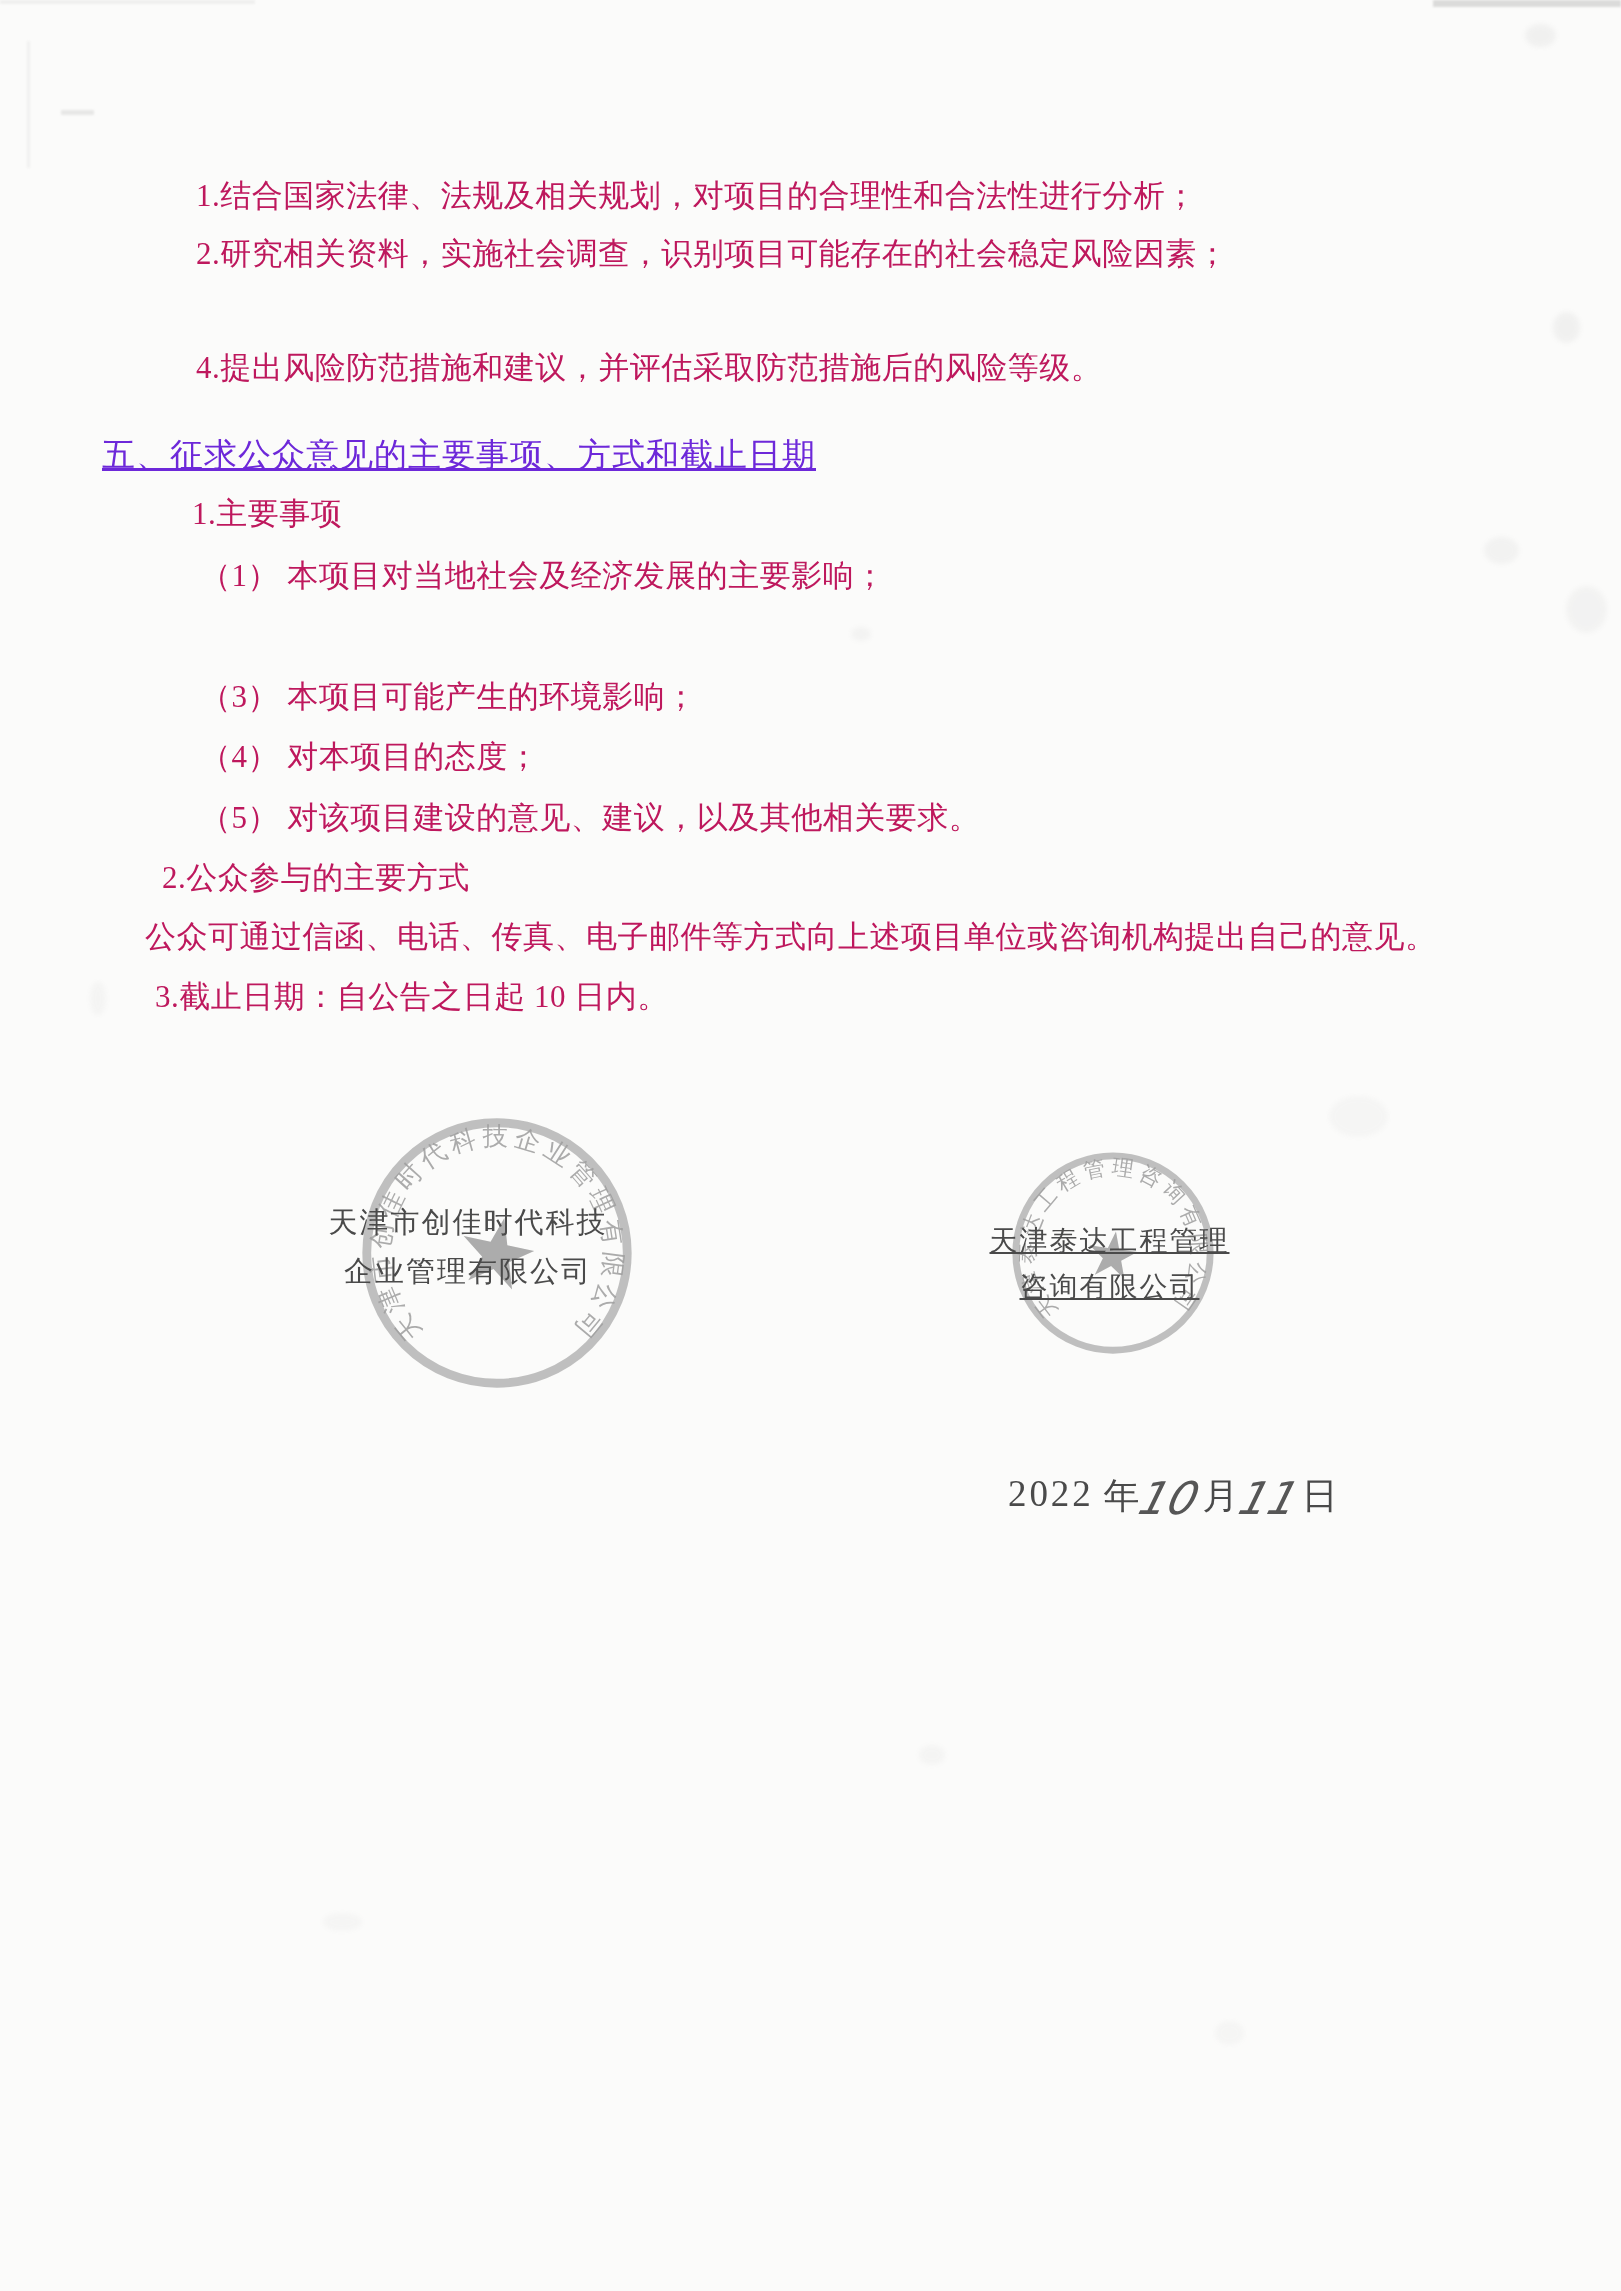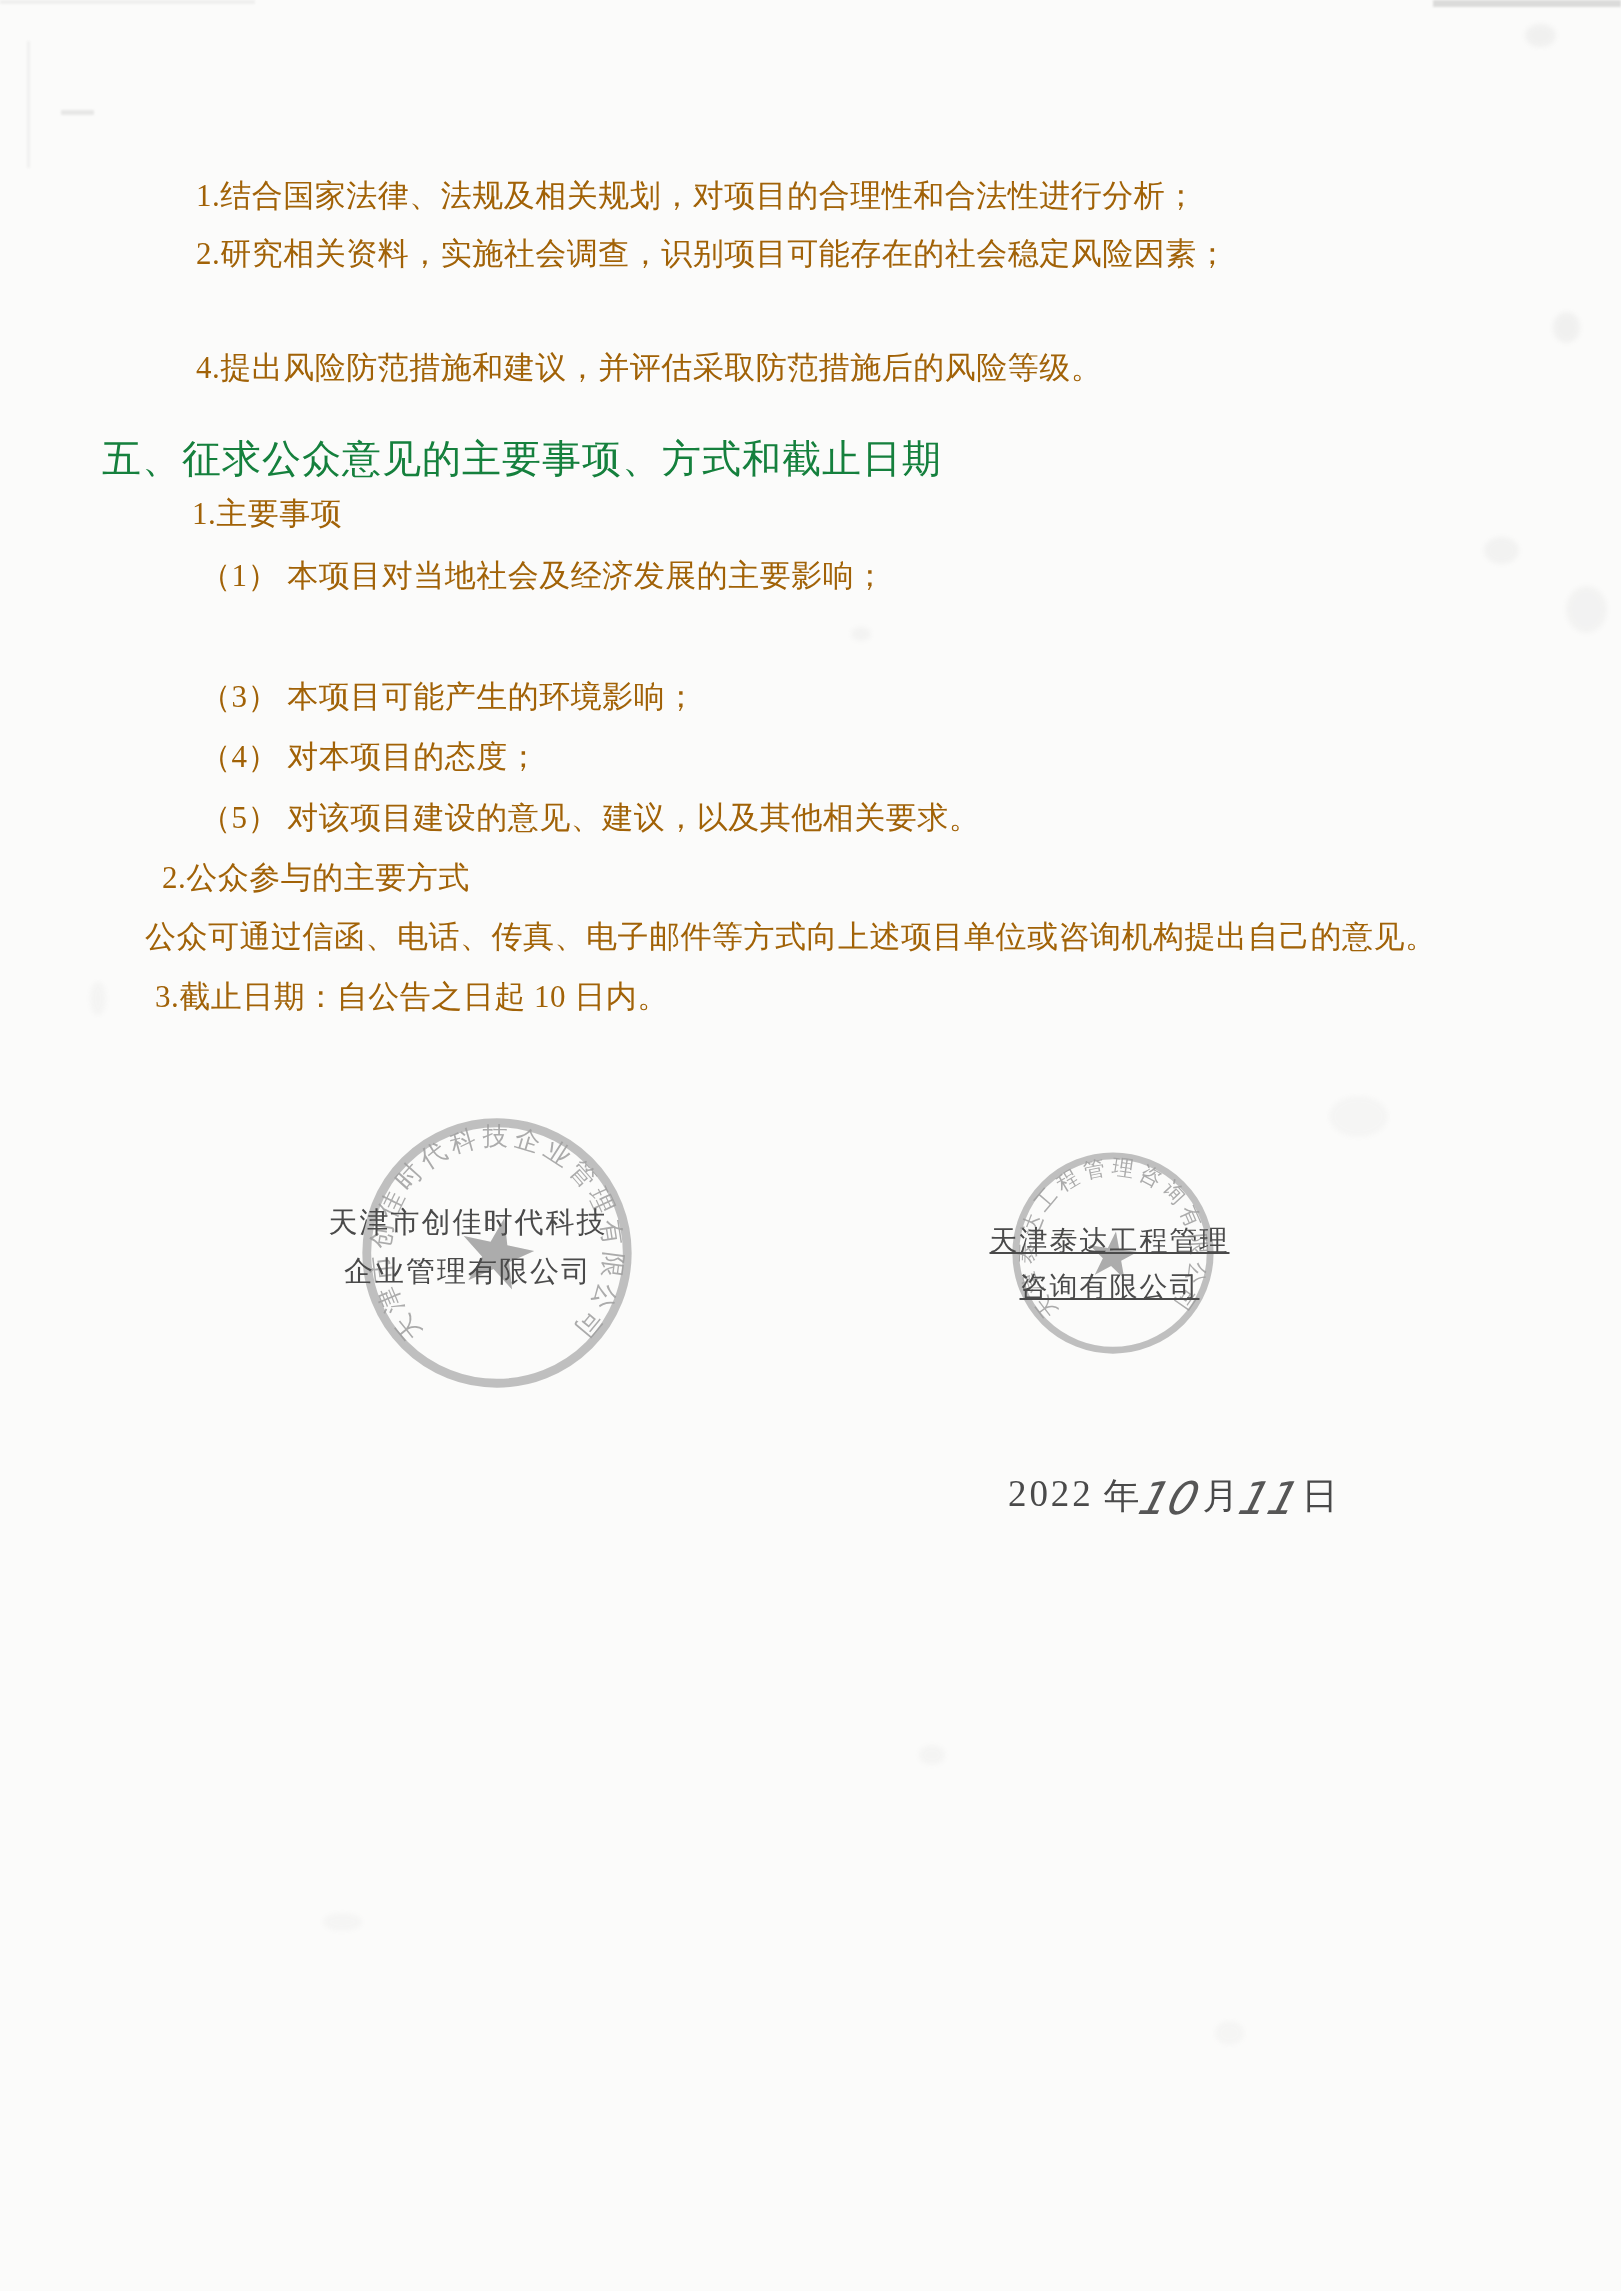--- a/index.html
+++ b/index.html
@@ -9,24 +9,24 @@
     margin:0 auto;
     background:#fbfbfa;
     font-family:"Liberation Serif","DejaVu Serif",serif;
     color:#3d3d3d;
     overflow:hidden;
   }
   .ln{
     position:absolute;margin:0;
     font-size:31px;line-height:1.25;
     letter-spacing:0.5px;white-space:nowrap;
-    color:#a16207;
+    color:#be185d;
   }
   .heading{
-    font-size:39px;letter-spacing:1px;color:#15803d;
+    font-size:33px;letter-spacing:1px;color:#6d28d9;text-decoration:underline;
   }
   .company{
     position:absolute;text-align:center;z-index:3;
     color:#4a4a4a;white-space:nowrap;
   }
   .company p{margin:0;}
   .company-left p{font-size:29px;line-height:49px;letter-spacing:2px;}
   .company-right p{font-size:28px;line-height:46px;letter-spacing:2px;text-decoration:underline;}
   .seal{position:absolute;z-index:2;}
   .seal text{font-family:"Liberation Serif","DejaVu Serif",serif;}

